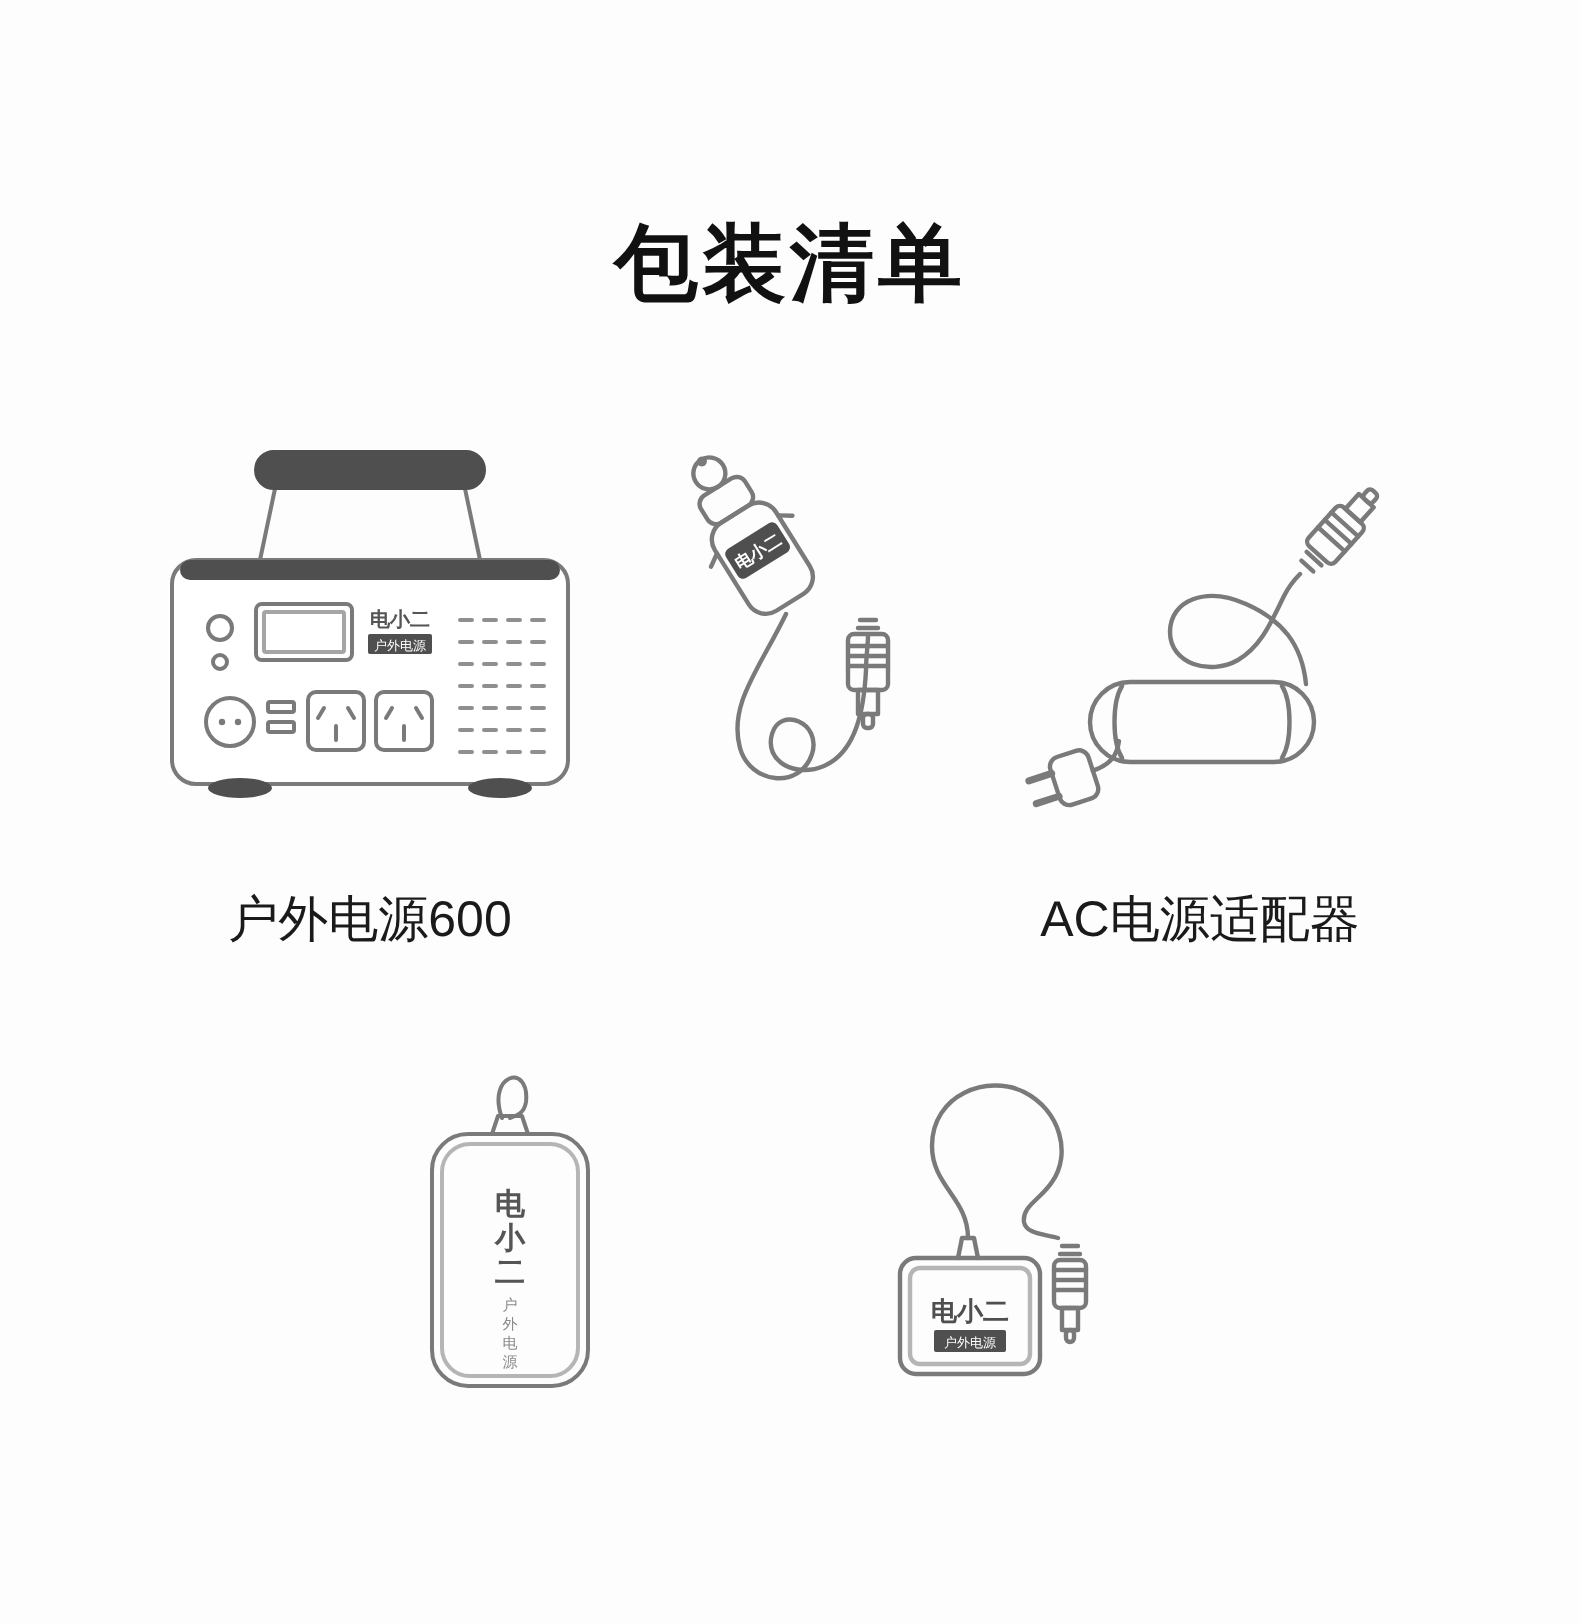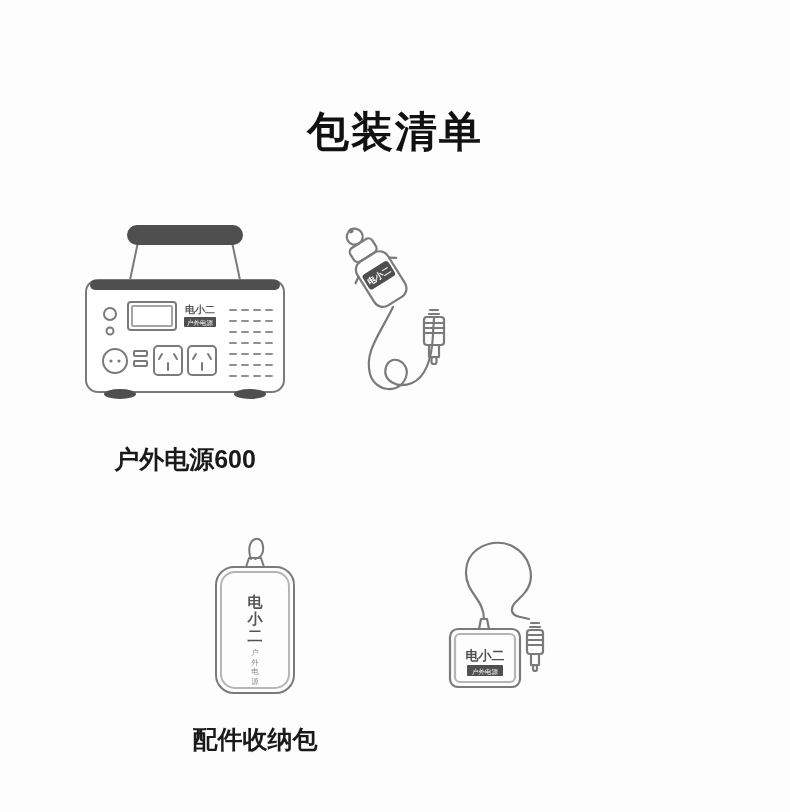--- a/index.html
+++ b/index.html
@@ -4,21 +4,21 @@
 <style>
   html,body{margin:0;padding:0;background:#fdfdfd;}
   body{font-family:"Liberation Sans","DejaVu Sans",sans-serif;}
   .page{position:relative;width:790px;height:812px;margin:4px auto;background:#fdfdfd;overflow:hidden;}
   .title{position:absolute;top:72px;left:0;width:100%;text-align:center;
          font-size:42px;font-weight:900;color:#111;letter-spacing:2px;}
   .item{position:absolute;display:flex;flex-direction:column;align-items:center;}
   .art{display:flex;align-items:flex-end;justify-content:center;}
   .row1 .art{height:235px;}
   .row2 .art{height:205px;}
-  .item-label{margin-top:14px;font-size:25px;font-weight:700;color:#1a1a1a;white-space:nowrap;}
+  .item-label{margin-top:14px;font-size:25px;font-weight:400;color:#1a1a1a;white-space:nowrap;}
   svg text{font-family:"Liberation Sans","DejaVu Sans",sans-serif;}
   svg{display:block;}
 </style>
 </head>
 <body>
 
 <div class="page">
 
   <h1 class="title">包装清单</h1>
 
@@ -95,35 +95,60 @@
             <path d="M104,109 h20 M104,114 h20 M104,119 h20"></path>
             <rect x="109" y="131" width="10" height="12"></rect>
             <rect x="111.5" y="143" width="5" height="7" rx="2"></rect>
           </g>
         </g>
         <text transform="rotate(-32 58 60)" x="58" y="65" font-size="8.5" font-weight="bold" fill="#fff" text-anchor="middle">电小二</text>
       </svg>
     </div>
   </section>
 
+  <section class="item row1" style="left:505px;top:190px;width:190px">
+    <div class="art">
+      <svg width="190" height="190" viewBox="0 0 190 190">
+        <g fill="none" stroke="#7a7a7a" stroke-width="2.2" stroke-linecap="round" stroke-linejoin="round">
+          <g transform="rotate(-18 30 150)">
+            <path d="M10,145 h12 M10,157 h12" stroke-width="3.5"></path>
+            <rect x="22" y="138" width="20" height="25" rx="5"></rect>
+            <path d="M42,150 C52,150 56,146 59,140"></path>
+          </g>
+          <g>
+            <rect x="40" y="102" width="112" height="40" rx="20"></rect>
+            <path d="M56,104 C51,112 51,132 56,140 M136,104 C141,112 141,132 136,140"></path>
+          </g>
+          <path d="M148,103 C146,83 136,71 118,63 C98,54 80,61 80,77 C80,93 100,99 114,91 C126,84 131,71 137,59 C139,55 142,51 145,48"></path>
+          <g transform="translate(146,47) rotate(42)">
+            <path d="M-4,-4 h8 M-5,-9 h10"></path>
+            <rect x="-9" y="-38" width="18" height="26" rx="3"></rect>
+            <path d="M-9,-32 h18 M-9,-27 h18 M-9,-22 h18"></path>
+            <rect x="-5" y="-48" width="10" height="10"></rect>
+            <rect x="-3" y="-54" width="6" height="6" rx="2"></rect>
+          </g>
+        </g>
+      </svg>
+    </div>
+    <div class="item-label">AC电源适配器</div>
+  </section>
 
   <section class="item row2" style="left:180px;top:500px;width:150px">
     <div class="art">
       <svg width="110" height="180" viewBox="0 0 110 180">
         <g fill="none" stroke="#7a7a7a" stroke-width="2" stroke-linecap="round" stroke-linejoin="round">
           <path d="M51,30 C43,8 65,2 63,22 C62,28 58,29 55,30"></path>
           <path d="M46,38 L49,29 L61,29 L64,38"></path>
           <rect x="16" y="38" width="78" height="126" rx="18"></rect>
           <rect x="21" y="43" width="68" height="116" rx="14" stroke="#b5b5b5"></rect>
         </g>
         <text x="55" y="78" font-size="15" font-weight="bold" fill="#555" text-anchor="middle"><tspan x="55" dy="0">电</tspan><tspan x="55" dy="17">小</tspan><tspan x="55" dy="17">二</tspan></text>
         <text x="55" y="126" font-size="7.5" fill="#8a8a8a" text-anchor="middle"><tspan x="55" dy="0">户</tspan><tspan x="55" dy="9.5">外</tspan><tspan x="55" dy="9.5">电</tspan><tspan x="55" dy="9.5">源</tspan></text>
       </svg>
     </div>
-    <div class="item-label">配件收纳包</div>
   </section>
 
   <section class="item row2" style="left:400px;top:500px;width:200px">
     <div class="art">
       <svg width="140" height="180" viewBox="0 0 140 180">
         <g fill="none" stroke="#7a7a7a" stroke-width="2.2" stroke-linecap="round" stroke-linejoin="round">
           <path d="M54,90 C54,70 36,64 36,44 C36,18 64,8 82,17 C100,26 106,48 96,62 C90,71 81,74 82,82 C83,88 92,88 99,90"></path>
           <path d="M49,100 L51,90 L57,90 L59,100"></path>
           <rect x="20" y="100" width="70" height="58" rx="8"></rect>
           <rect x="25" y="105" width="60" height="48" rx="5" stroke="#b5b5b5"></rect>

